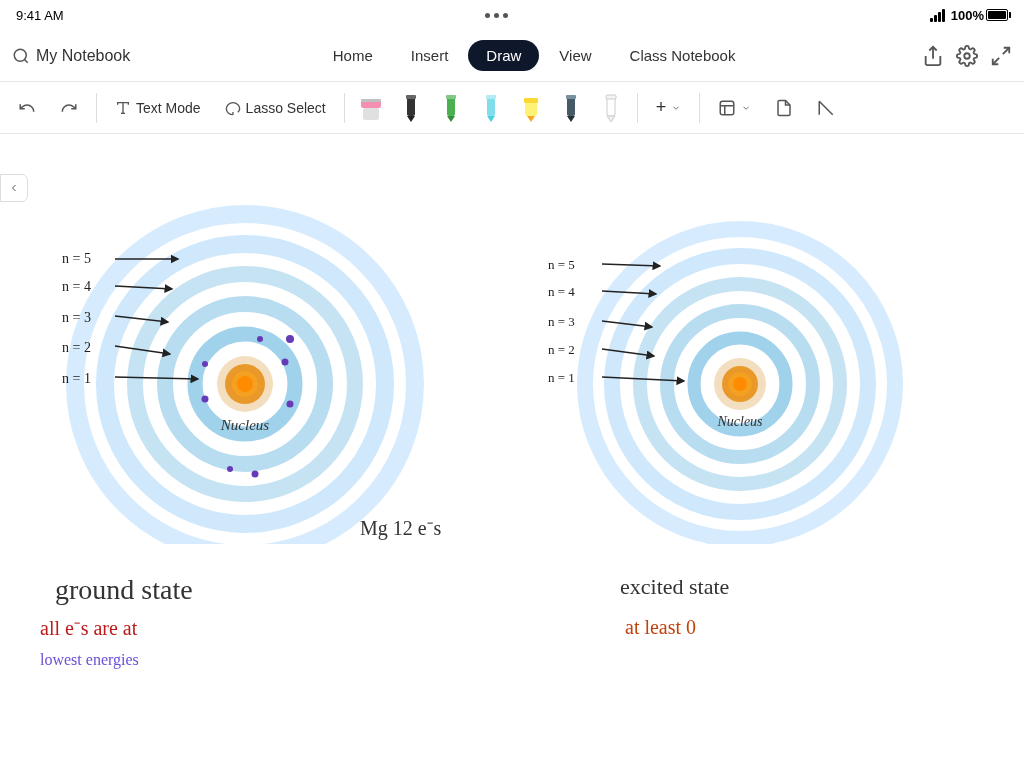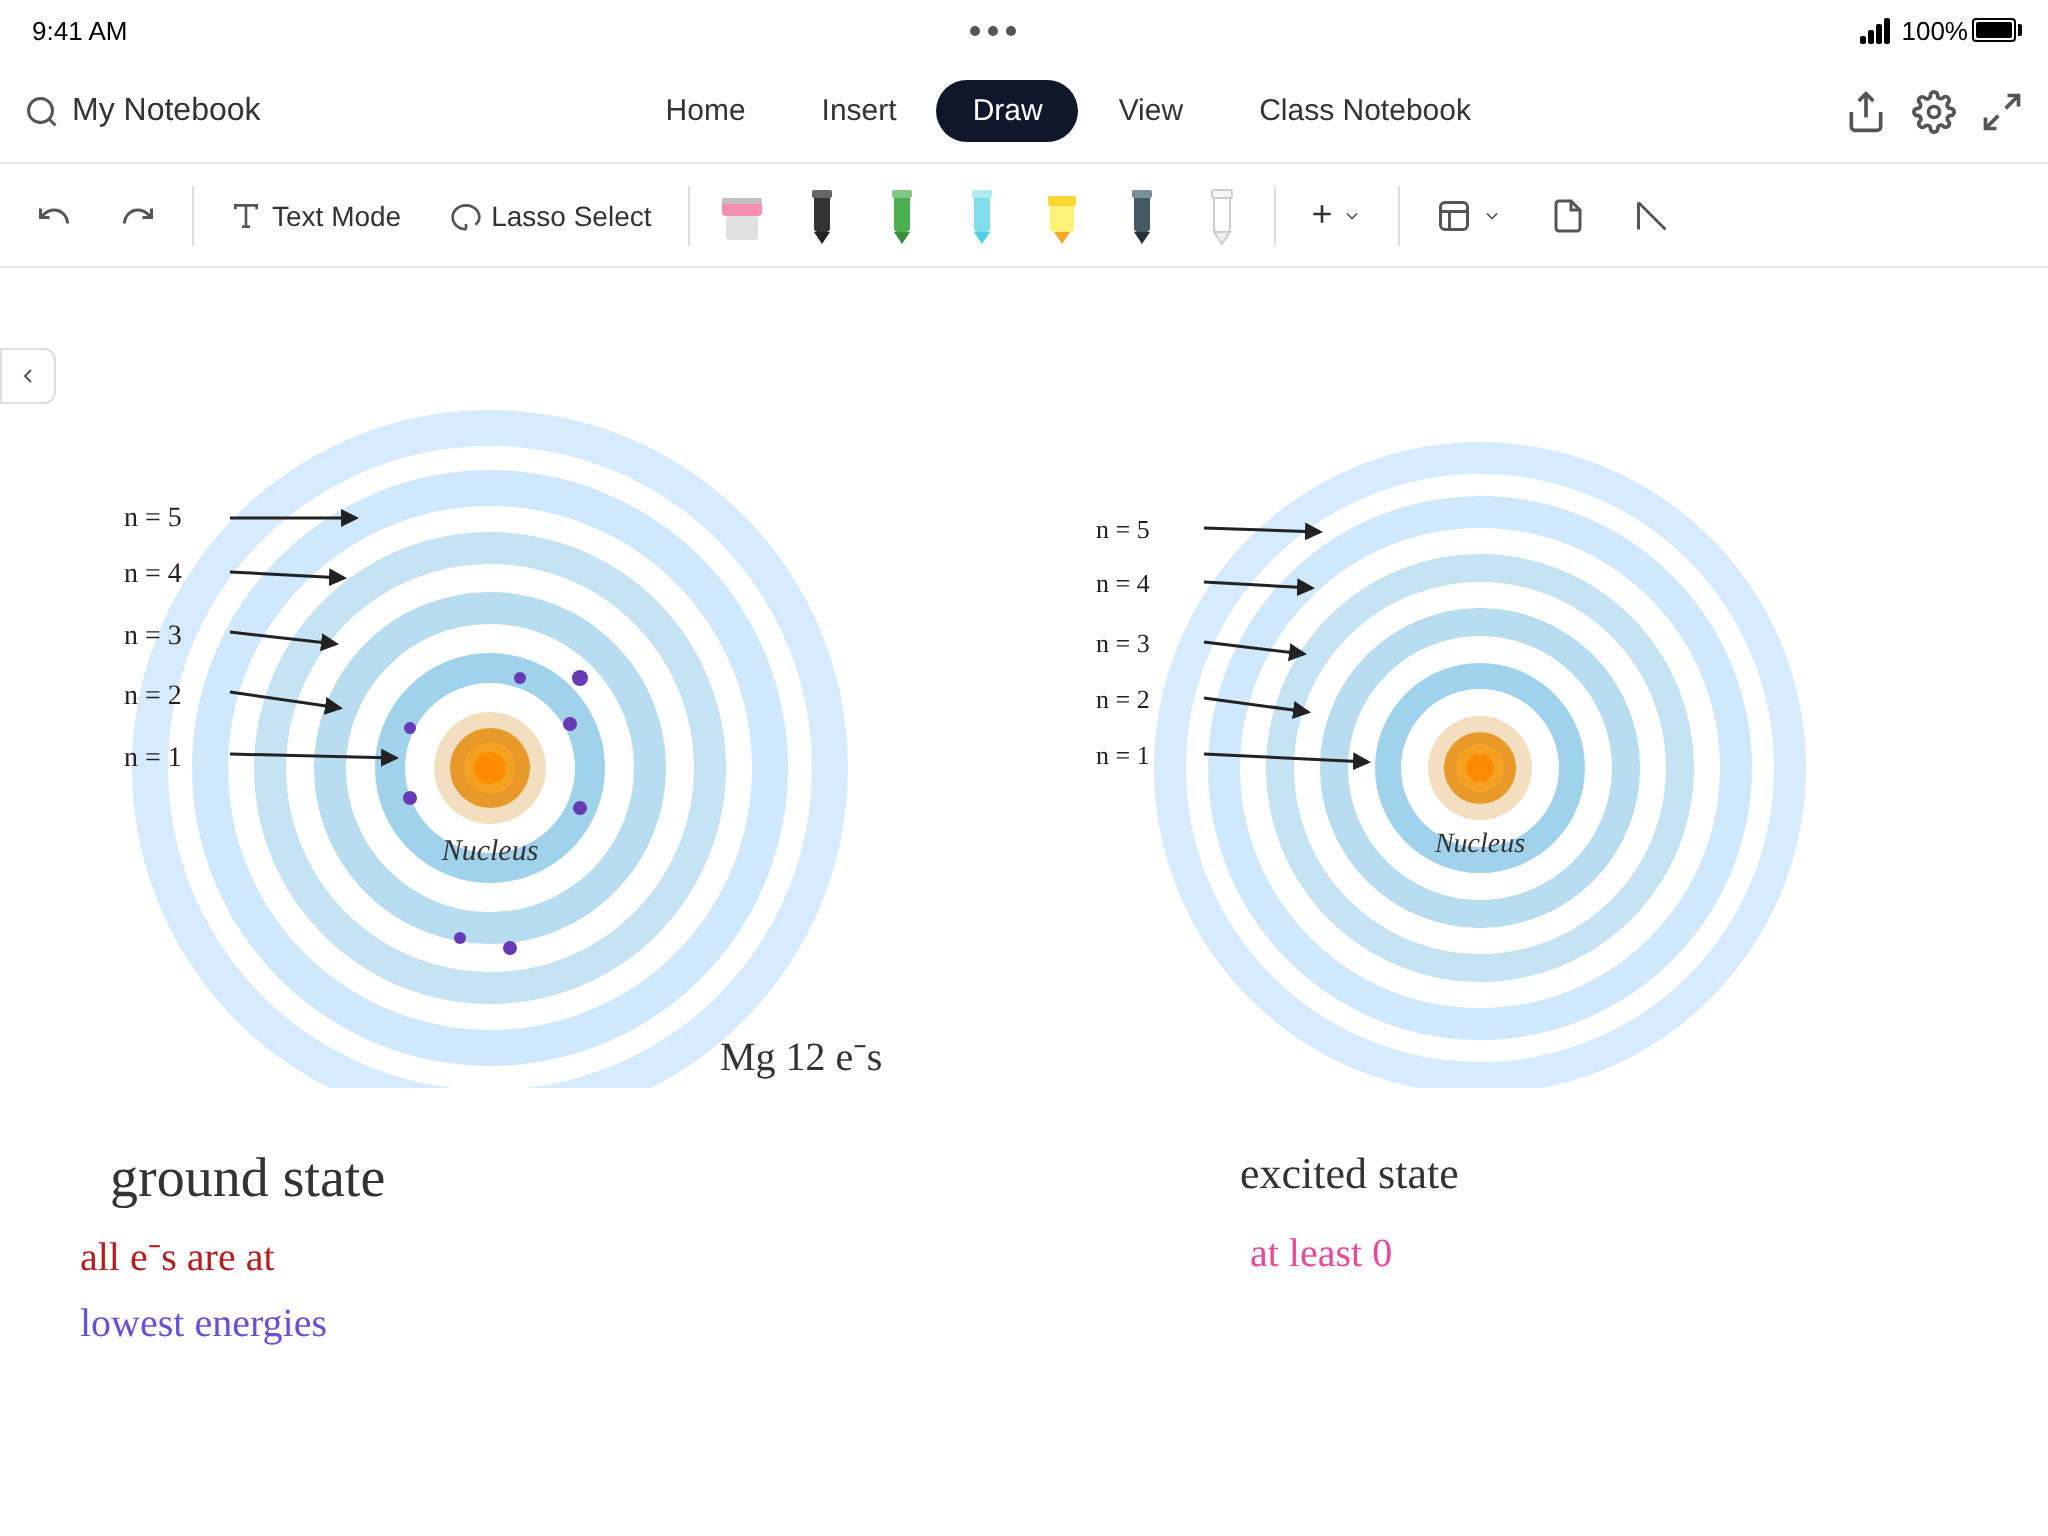--- a/index.html
+++ b/index.html
@@ -149,21 +149,21 @@
       background: #000;
       border-radius: 1px;
     }
 
     
     .battery {
       display: flex;
       align-items: center;
       gap: 2px;
       font-size: 13px;
-      font-weight: 400;
+      font-weight: 700;
     }
     .battery-icon {
       width: 22px;
       height: 12px;
       border: 1.5px solid #000;
       border-radius: 2px;
       position: relative;
       display: flex;
       align-items: center;
       padding: 1px;
@@ -424,21 +424,21 @@
   </svg>
 
   <div style="position:absolute; left:360px; top:380px; font-family:'Segoe Script','Comic Sans MS',cursive; font-size:20px; color:#333;">
     Mg 12 e⁻s
   </div>
 
   <div style="position:absolute; left:55px; top:440px; font-family:'Segoe Script','Comic Sans MS',cursive; font-size:28px; color:#333;">ground state</div>
 
   <div style="position:absolute; left:40px; top:480px; font-family:'Segoe Script','Comic Sans MS',cursive; font-size:20px; color:#b91c1c;">all e⁻s are at</div>
 
-  <div style="position:absolute; left:40px; top:517px; font-family:'Segoe Script','Comic Sans MS',cursive; font-size:20px; color:#6B4FD8;">lowest energies</div>
+  <div style="position:absolute; left:40px; top:517px; font-family:'Segoe Script','Comic Sans MS',cursive; font-size:16px; color:#6B4FD8;">lowest energies</div>
 
   <svg style="position:absolute; left:520px; top:30px; width:430px; height:380px;" viewBox="0 0 430 380">
 
     <circle cx="220" cy="220" r="155" fill="none" stroke="#BBDEFB" stroke-width="16" opacity="0.6"></circle>
     <circle cx="220" cy="220" r="128" fill="none" stroke="#BBDEFB" stroke-width="16" opacity="0.7"></circle>
     <circle cx="220" cy="220" r="100" fill="none" stroke="#B3D9F0" stroke-width="14" opacity="0.75"></circle>
     <circle cx="220" cy="220" r="73" fill="none" stroke="#A8D5EC" stroke-width="14" opacity="0.8"></circle>
     <circle cx="220" cy="220" r="46" fill="none" stroke="#90CAE8" stroke-width="13" opacity="0.85"></circle>
 
     <circle cx="220" cy="220" r="26" fill="#E8C080" opacity="0.5"></circle>
@@ -465,15 +465,15 @@
 
     <defs>
       <marker id="arr2" markerWidth="6" markerHeight="6" refX="5" refY="3" orient="auto">
         <path d="M0,0 L6,3 L0,6 Z" fill="#222"></path>
       </marker>
     </defs>
   </svg>
 
   <div style="position:absolute; left:620px; top:440px; font-family:'Segoe Script','Comic Sans MS',cursive; font-size:22px; color:#333;">excited state</div>
 
-  <div style="position:absolute; left:625px; top:482px; font-family:'Segoe Script','Comic Sans MS',cursive; font-size:20px; color:#ec4899;">at least 0</div>
+  <div style="position:absolute; left:625px; top:482px; font-family:'Segoe Script','Comic Sans MS',cursive; font-size:20px; color:#c2410c;">at least 0</div>
 
 </div>
 
 </body></html>

